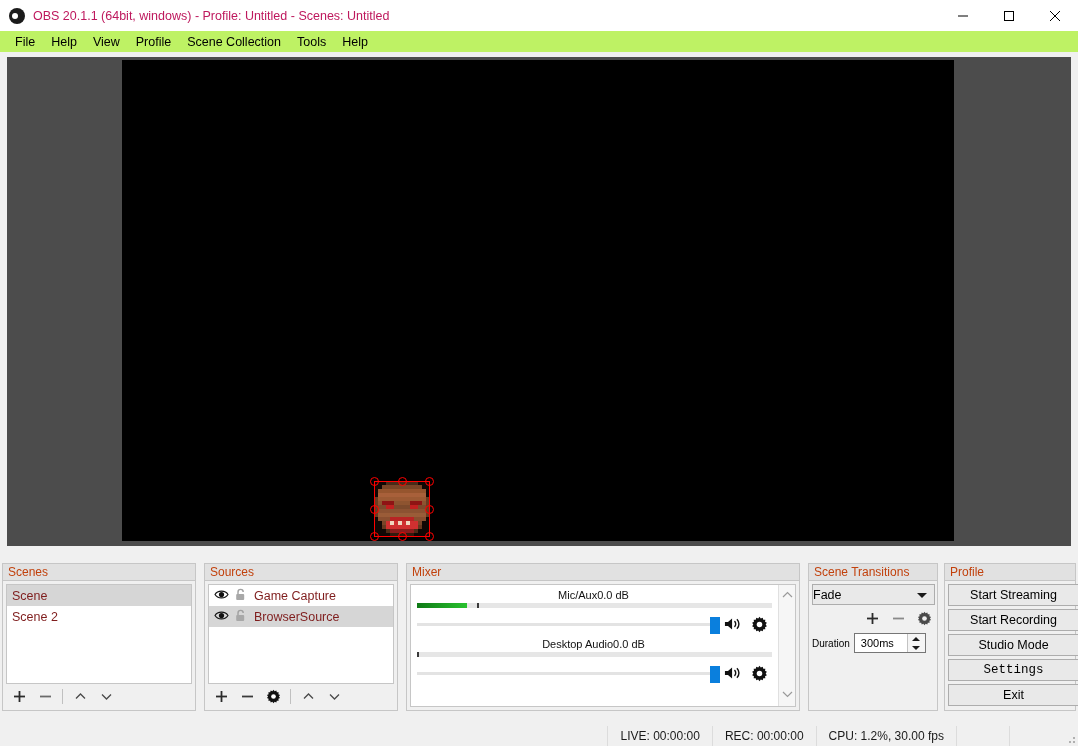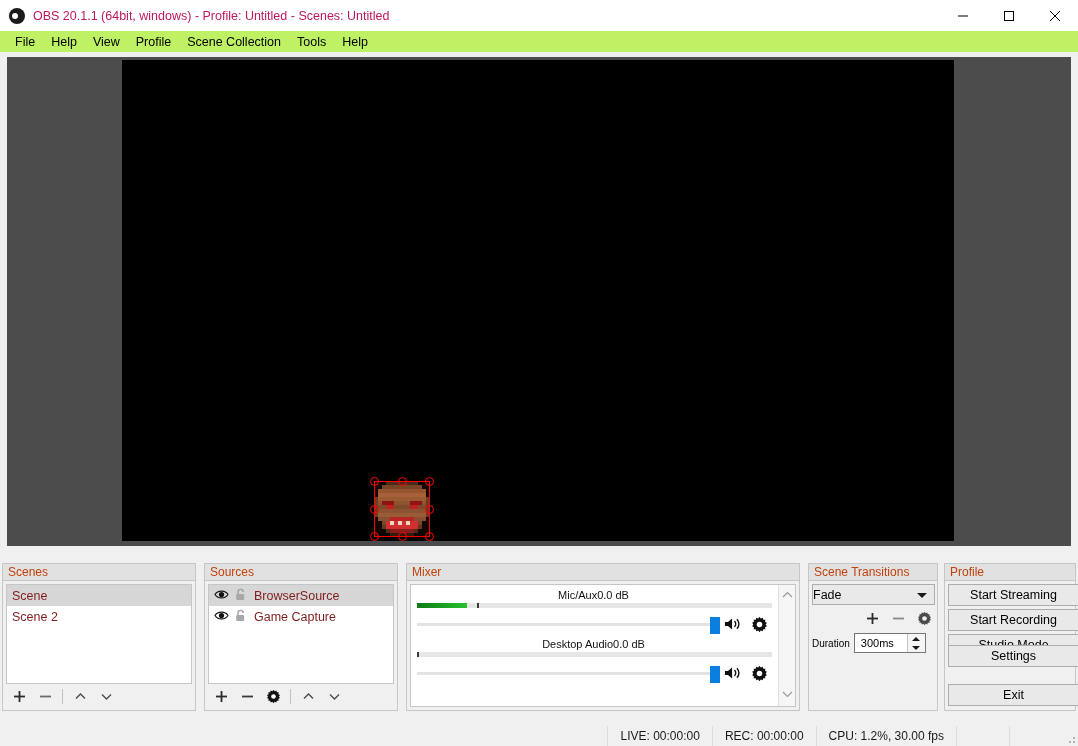--- a/index.html
+++ b/index.html
@@ -534,53 +534,53 @@
           </svg>
       </div>
     </div>
   </div>
 </div>
 
 <div class="dock" style="left:204px; width:194px;">
   <div class="dock-title">Sources</div>
   <div class="dock-body" style="height:130px;">
     <div class="listwidget">
+      <div class="list-row">
+        <span class="src-icons">
+          <span>
+            <svg width="15" height="11" viewBox="0 0 15 11">
+                <path d="M1 5.5 C3.5 1, 11.5 1, 14 5.5 C11.5 10, 3.5 10, 1 5.5 Z" fill="none" stroke="#111" stroke-width="1.1"></path>
+                <circle cx="7.5" cy="5.5" r="2.6" fill="#111"></circle>
+              </svg>
+          </span>
+          <span>
+            <svg width="11" height="13" viewBox="0 0 11 13">
+                <path d="M3 6 V4 a2.6 2.6 0 0 1 5.2 0" fill="none" stroke="#a0a0a0" stroke-width="1.4"></path>
+                <rect x="1.2" y="6" width="8" height="6" rx="1" fill="#a8a8a8"></rect>
+              </svg>
+          </span>
+        </span>
+        <span>Game Capture</span>
+      </div>
       <div class="list-row selected">
         <span class="src-icons">
           <span>
             <svg width="15" height="11" viewBox="0 0 15 11">
                 <path d="M1 5.5 C3.5 1, 11.5 1, 14 5.5 C11.5 10, 3.5 10, 1 5.5 Z" fill="none" stroke="#111" stroke-width="1.1"></path>
                 <circle cx="7.5" cy="5.5" r="2.6" fill="#111"></circle>
               </svg>
           </span>
           <span>
             <svg width="11" height="13" viewBox="0 0 11 13">
                 <path d="M3 6 V4 a2.6 2.6 0 0 1 5.2 0" fill="none" stroke="#a0a0a0" stroke-width="1.4"></path>
                 <rect x="1.2" y="6" width="8" height="6" rx="1" fill="#a8a8a8"></rect>
               </svg>
           </span>
         </span>
         <span>BrowserSource</span>
-      </div>
-      <div class="list-row">
-        <span class="src-icons">
-          <span>
-            <svg width="15" height="11" viewBox="0 0 15 11">
-                <path d="M1 5.5 C3.5 1, 11.5 1, 14 5.5 C11.5 10, 3.5 10, 1 5.5 Z" fill="none" stroke="#111" stroke-width="1.1"></path>
-                <circle cx="7.5" cy="5.5" r="2.6" fill="#111"></circle>
-              </svg>
-          </span>
-          <span>
-            <svg width="11" height="13" viewBox="0 0 11 13">
-                <path d="M3 6 V4 a2.6 2.6 0 0 1 5.2 0" fill="none" stroke="#a0a0a0" stroke-width="1.4"></path>
-                <rect x="1.2" y="6" width="8" height="6" rx="1" fill="#a8a8a8"></rect>
-              </svg>
-          </span>
-        </span>
-        <span>Game Capture</span>
       </div>
     </div>
     <div class="toolbar">
       <div class="tb-btn">
         <svg width="15" height="15" viewBox="0 0 15 15">
             <line x1="7.5" y1="2" x2="7.5" y2="13" stroke="#2b2b2b" stroke-width="1.8"></line>
             <line x1="2" y1="7.5" x2="13" y2="7.5" stroke="#2b2b2b" stroke-width="1.8"></line>
           </svg>
       </div>
       <div class="tb-btn">
@@ -730,21 +730,21 @@
     </div>
   </div>
 </div>
 
 <div class="dock" style="left:944px; width:132px;">
   <div class="dock-title">Profile</div>
   <div class="dock-body" style="height:130px;">
     <div class="ctrl-btn" style="top:3px;">Start Streaming</div>
     <div class="ctrl-btn" style="top:28px;">Start Recording</div>
     <div class="ctrl-btn" style="top:53px;">Studio Mode</div>
-    <div class="ctrl-btn" style="top:64px;">Settings</div>
+    <div class="ctrl-btn" style="top:78px;font-family:Liberation Mono, monospace;">Settings</div>
     <div class="ctrl-btn" style="top:103px;">Exit</div>
   </div>
 </div>
 
 <div id="statusbar">
   <div class="status-cell">LIVE: 00:00:00</div>
   <div class="status-cell">REC: 00:00:00</div>
   <div class="status-cell">CPU: 1.2%, 30.00 fps</div>
   <div class="status-cell status-pad"></div>
   <div class="status-cell status-pad"></div>

